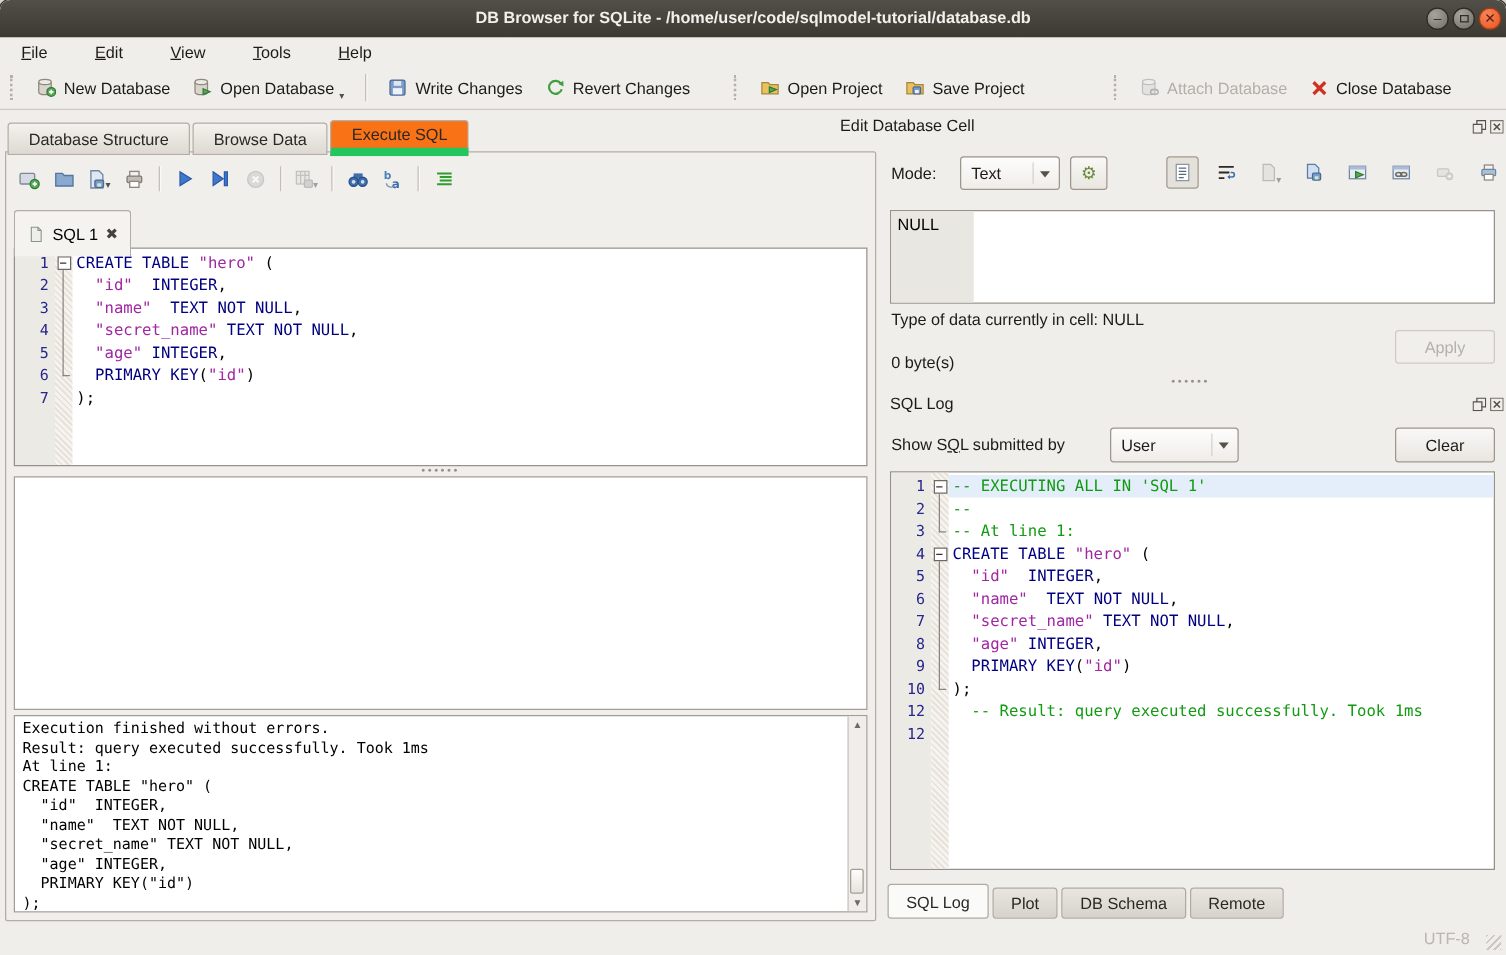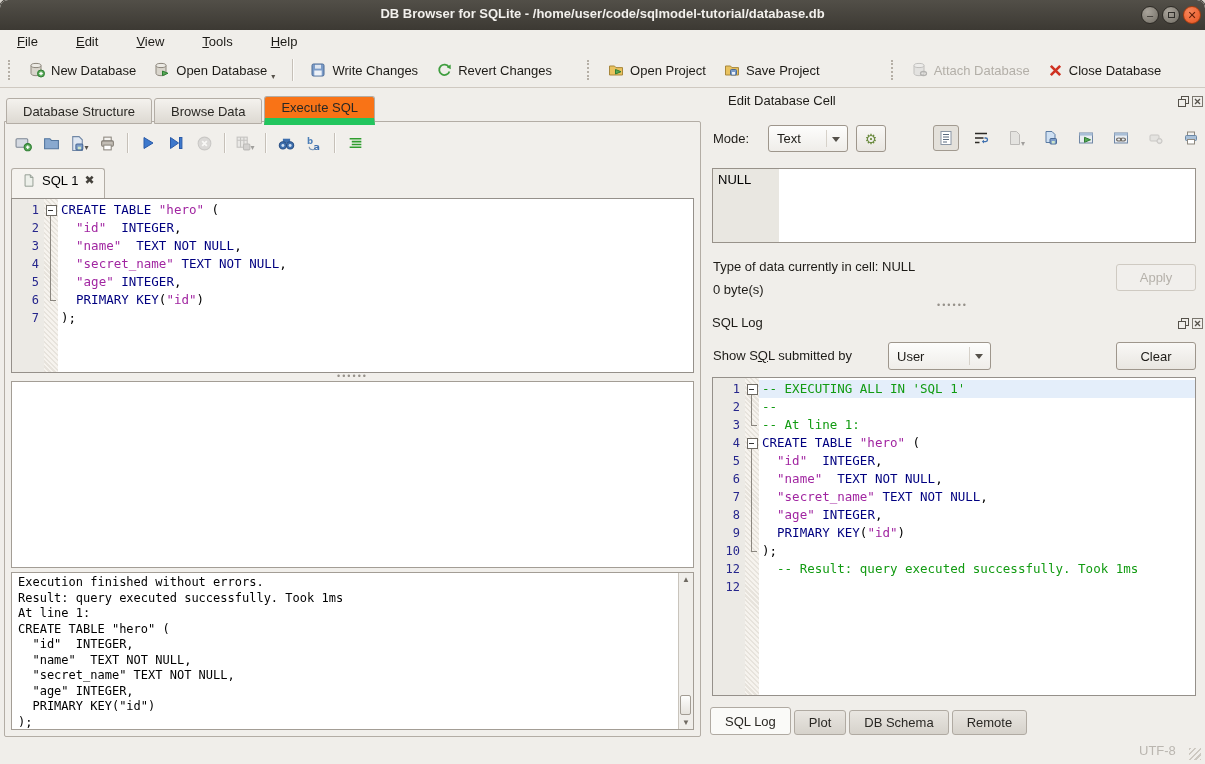--- a/index.html
+++ b/index.html
@@ -47,22 +47,22 @@
   .left-frame { position:absolute; left:4px; top:121px; width:697px; height:616px;
                 border:1px solid #b3ada5; background:#f1efeb; border-radius:0 2px 2px 2px; }
 
   
   .sql-toolbar { position:absolute; left:6px; top:7px; height:28px; display:flex; align-items:center; gap:4px; }
   .itool { width:24px; height:24px; display:flex; align-items:center; justify-content:center; border-radius:3px; }
   .itool.disabled { opacity:.5; filter:grayscale(.8); }
   .isep { width:1px; height:20px; background:#c6c0b8; box-shadow:1px 0 0 #fbfaf8; margin:0 4px; }
 
   
-  .doc-tab { position:absolute; left:6px; top:46px; height:30px; padding:4px 10px; display:flex;
-             align-items:flex-start; gap:6px; background:#f5f3ef; border:1px solid #b3ada5;
+  .doc-tab { position:absolute; left:6px; top:46px; height:30px; padding:18px 10px; display:flex;
+             align-items:center; gap:6px; background:#f5f3ef; border:1px solid #b3ada5;
              border-bottom:none; border-radius:3px 3px 0 0; font-size:13px; z-index:2; }
   .doc-close { font-size:12px; color:#45423c; font-weight:bold; }
 
   
   .code-box { position:absolute; background:#fff; border:1px solid #95908a; overflow:hidden; }
   .code-box::before { content:""; position:absolute; left:0; top:0; bottom:0; width:32px; background:#eceae5; }
   .code-box::after  { content:""; position:absolute; left:32px; top:0; bottom:0; width:14px;
      background:repeating-linear-gradient(45deg,#e7e3dc 0 1.5px,#f6f3ee 1.5px 3.5px); }
   .code-inner { position:relative; z-index:1; padding-top:2px;}
   .cl { display:flex; height:18px; line-height:18px; font-family:"DejaVu Sans Mono",monospace; font-size:12.5px; }
@@ -397,21 +397,21 @@
     <div class="exec-log">
       <div class="exec-lines"><div>Execution finished without errors.</div><div>Result: query executed successfully. Took 1ms</div><div>At line 1:</div><div>CREATE TABLE "hero" (</div><div>  "id"  INTEGER,</div><div>  "name"  TEXT NOT NULL,</div><div>  "secret_name" TEXT NOT NULL,</div><div>  "age" INTEGER,</div><div>  PRIMARY KEY("id")</div><div>);</div></div>
       <div class="vscroll">
         <span class="arr" style="top:2px;">▲</span>
         <span class="arr" style="bottom:2px;">▼</span>
         <span class="thumb"></span>
       </div>
     </div>
   </div>
 
-  <div class="dock-title" style="left:728px; top:93px;">Edit Database Cell</div>
+  <div class="dock-title" style="left:672px; top:93px;">Edit Database Cell</div>
   <span class="dock-btn" style="left:1177px; top:95px;">
       <svg width="11" height="11" viewBox="0 0 11 11">
         <rect x="3.5" y="0.5" width="7" height="7" fill="none" stroke="#55514a"></rect>
         <rect x="0.5" y="3.5" width="7" height="7" fill="#f0eeea" stroke="#55514a"></rect>
       </svg>
     </span>
   <span class="dock-btn" style="left:1191px; top:95px;">
       <svg width="11" height="11" viewBox="0 0 11 11">
         <rect x="0.5" y="0.5" width="10" height="10" fill="none" stroke="#7a766e"></rect>
         <path d="M3 3l5 5M8 3L3 8" stroke="#55514a" stroke-width="1.3"></path>
@@ -481,21 +481,21 @@
           <rect x="2.5" y="5.5" width="11" height="5" rx="1" fill="#a9c0d8" stroke="#6a87a5"></rect>
           <rect x="4.5" y="9.5" width="7" height="4.5" fill="#fff" stroke="#8d887f"></rect>
         </svg>
       </span>
   </div>
 
   <div class="cell-box">
     <span class="cell-null">NULL</span>
   </div>
 
-  <div class="label13" style="left:713px; top:259px;">Type of data currently in cell: NULL</div>
+  <div class="label13" style="left:713px; top:248px;">Type of data currently in cell: NULL</div>
   <div class="label13" style="left:713px; top:282px;">0 byte(s)</div>
   <div class="push-btn disabled" style="left:1116px; top:264px; width:80px;">Apply</div>
 
   <div class="splitdots" style="top:303px; left:700px; width:505px;">
       <span>••••••</span>
     </div>
 
   <div class="dock-title" style="left:712px; top:315px;">SQL Log</div>
   <span class="dock-btn" style="left:1177px; top:317px;">
       <svg width="11" height="11" viewBox="0 0 11 11">

